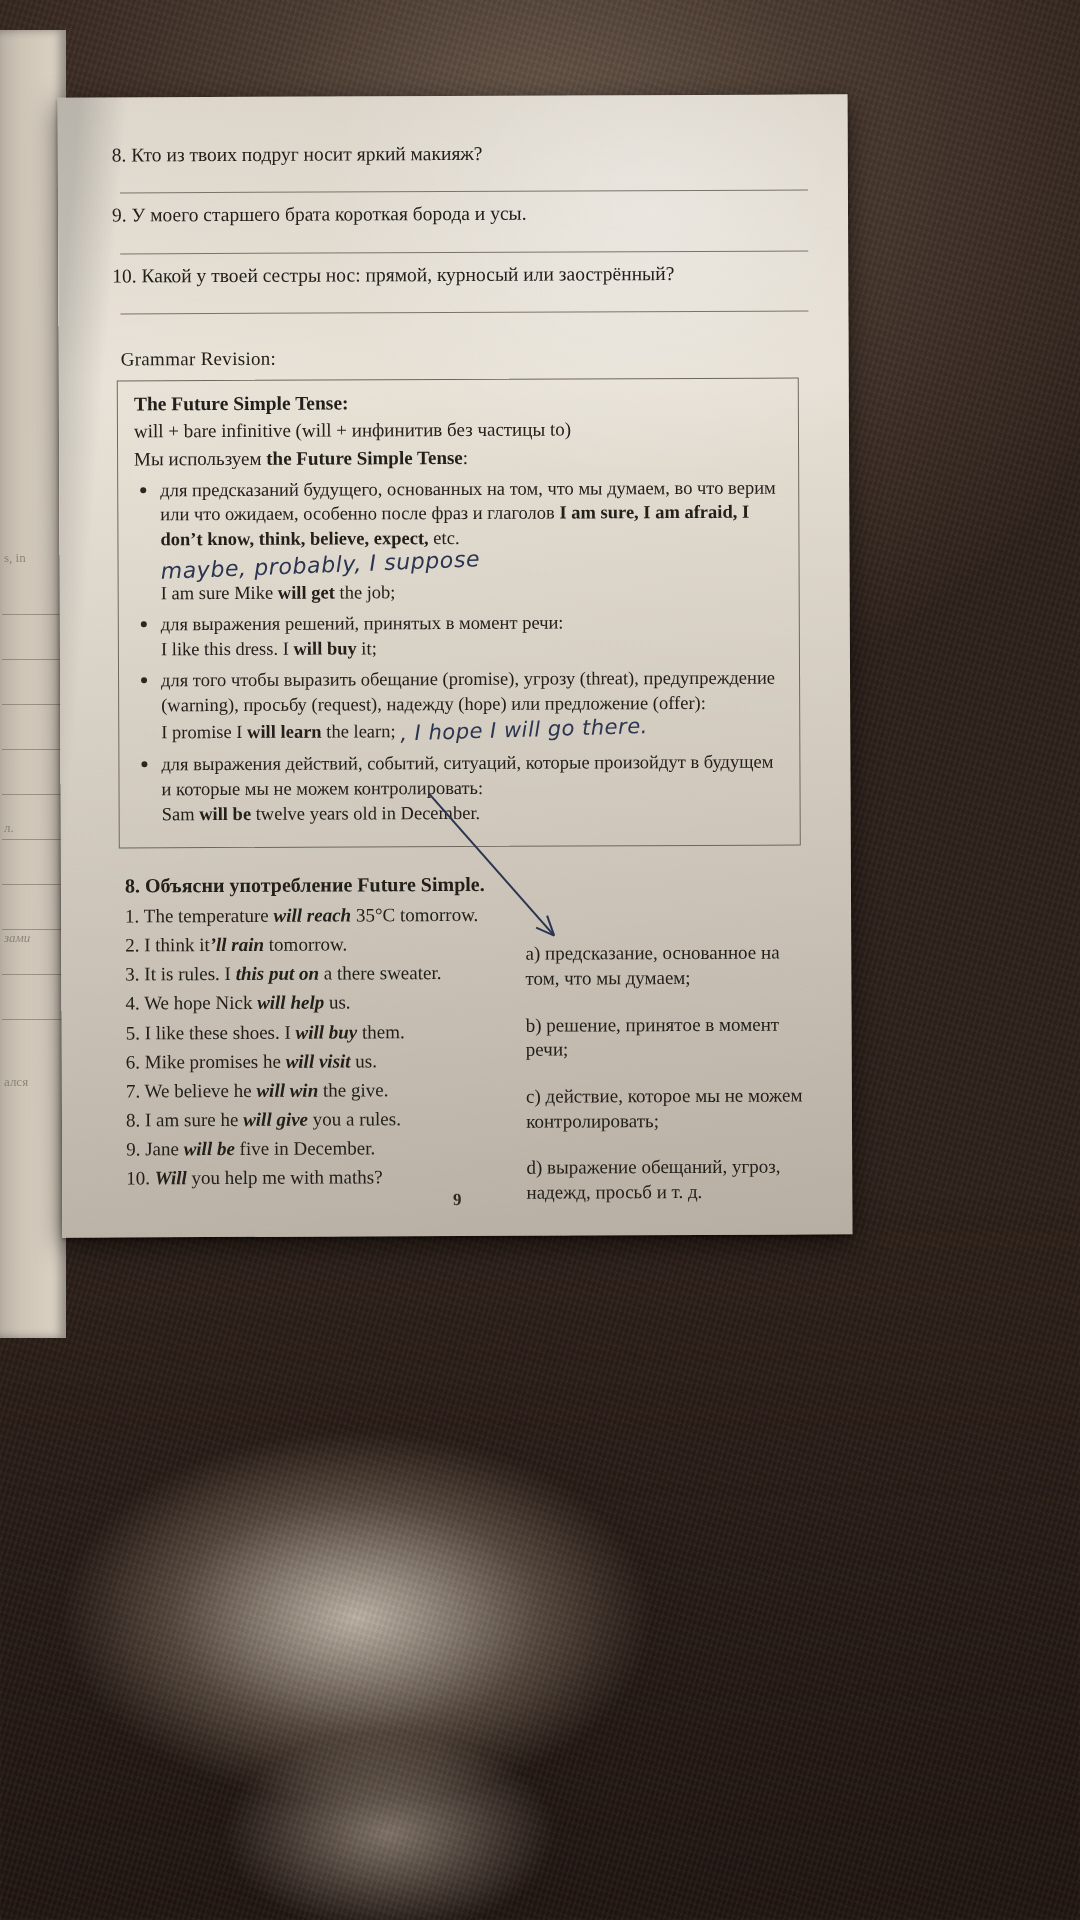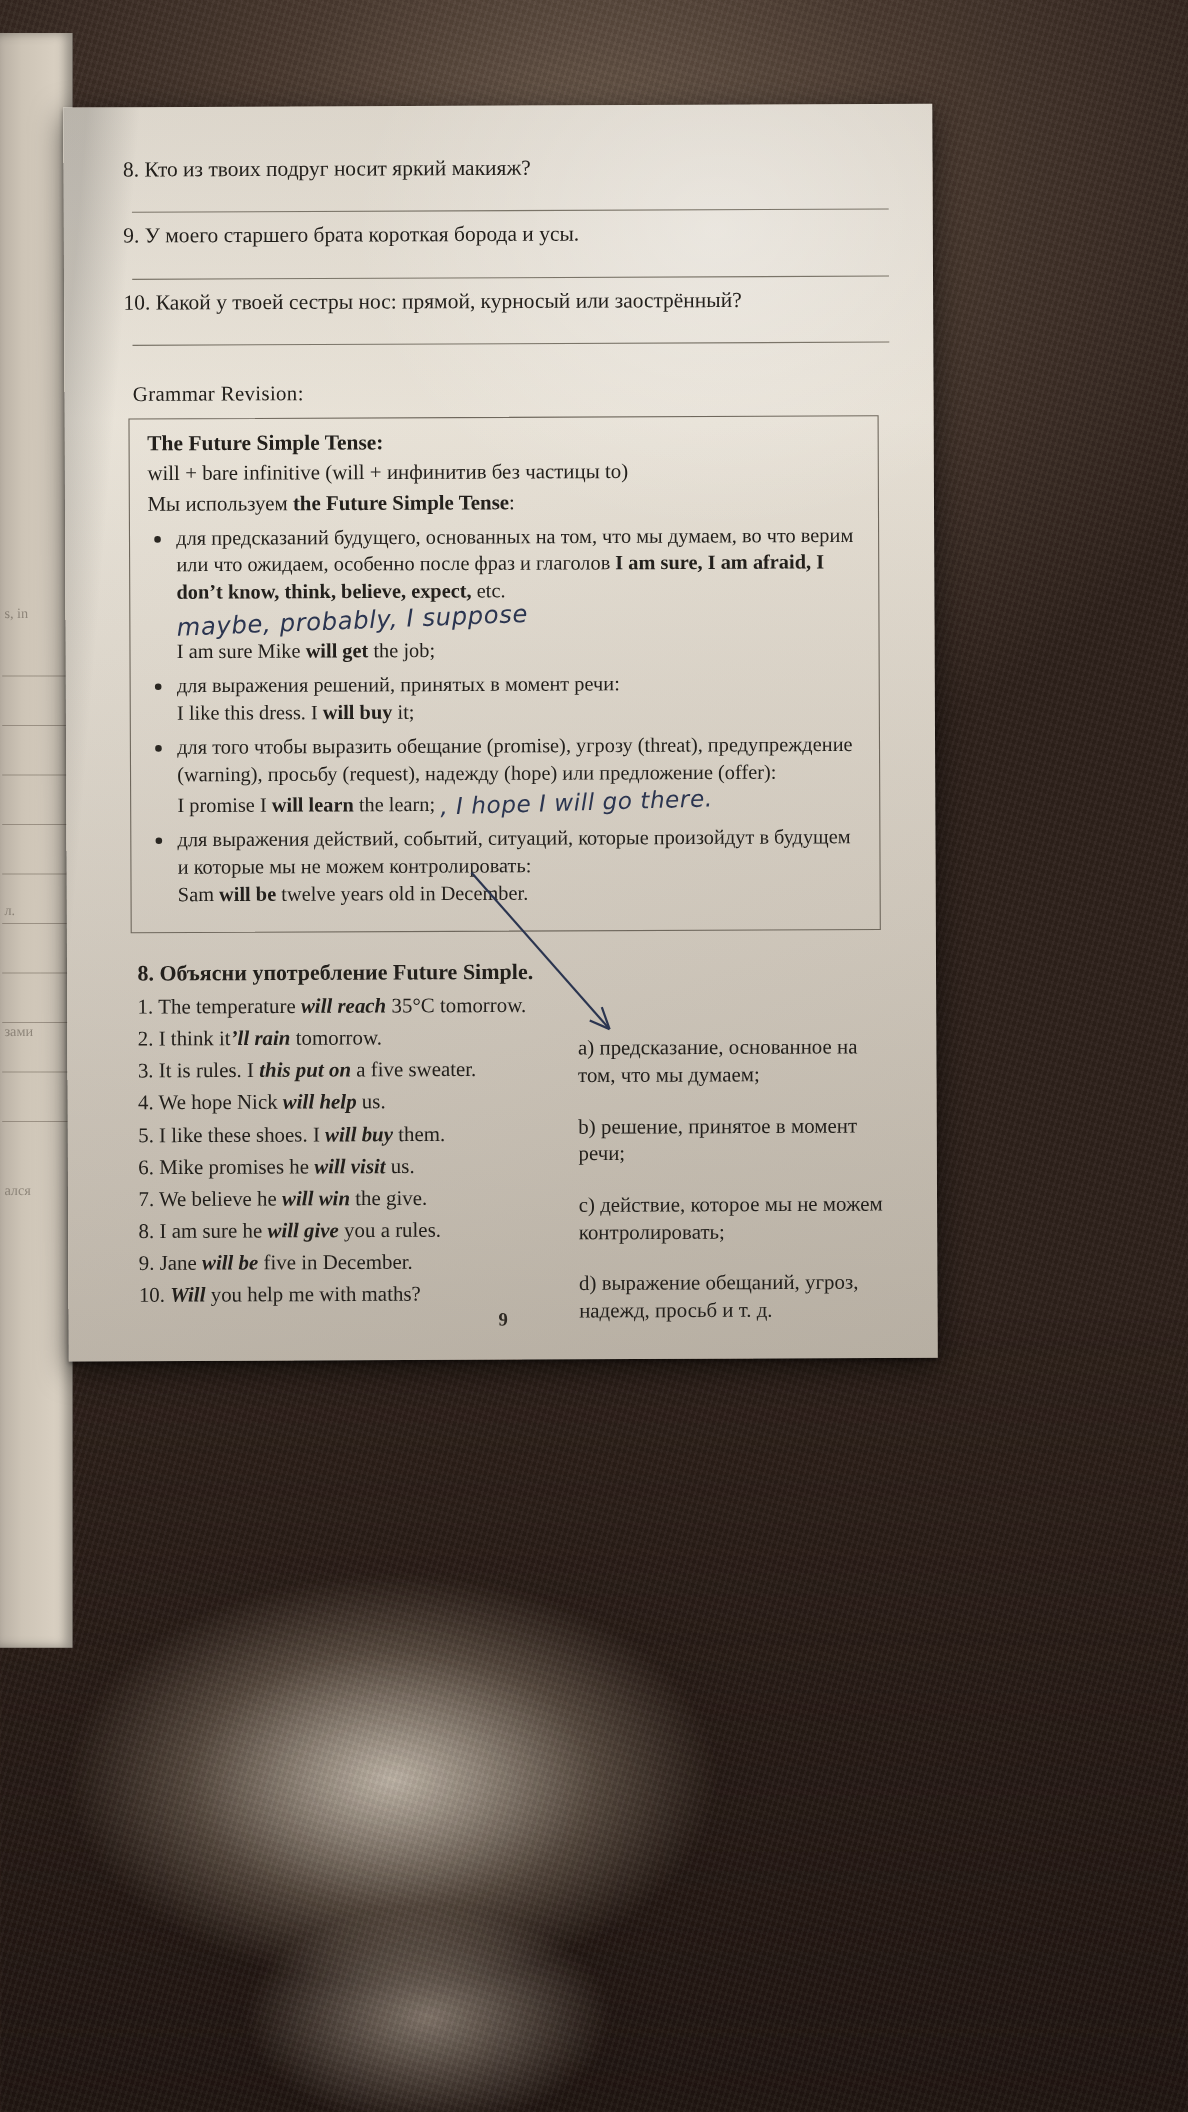--- a/index.html
+++ b/index.html
@@ -26,21 +26,21 @@
   .bg-noise{
     position:absolute;inset:0;
     background-image:
       repeating-linear-gradient(107deg, rgba(255,255,255,.035) 0 2px, rgba(0,0,0,.04) 2px 5px),
       repeating-linear-gradient(17deg, rgba(255,255,255,.02) 0 3px, rgba(0,0,0,.03) 3px 7px);
     opacity:.8;
   }
 
   
   .left-page{
-    position:absolute;left:0;top:30px;width:66px;height:1468px;
+    position:absolute;left:0;top:30px;width:66px;height:1308px;
     background:linear-gradient(90deg,#b9b0a4 0%, #cdc4b6 30%, #ded5c7 100%);
     box-shadow: inset -6px 0 10px rgba(0,0,0,.35);
     overflow:hidden;
   }
   .left-page .ghost{
     position:absolute;left:4px;right:4px;
     color:#5a5248;opacity:.55;font-size:13px;line-height:1.2;
   }
   .left-rules{position:absolute;left:2px;right:4px;top:540px;}
   .left-rules div{border-bottom:1px solid rgba(90,80,68,.45);height:44px;}
@@ -118,21 +118,21 @@
 </head>
 <body>
 
 <div class="bg"></div>
 <div class="bg-fur"></div>
 <div class="bg-noise"></div>
 
 <div class="left-page">
   <div class="ghost" style="top:520px;">s, in</div>
   <div class="ghost" style="top:790px;">л.</div>
-  <div class="ghost" style="top:900px;">зами</div>
+  <div class="ghost" style="top:900px;font-style:italic;">зами</div>
   <div class="ghost" style="top:1044px;">ался</div>
   <div class="left-rules">
     <div></div>
       <div></div>
       <div></div>
       <div></div>
       <div></div>
       <div></div>
       <div></div>
       <div></div>
@@ -186,21 +186,21 @@
         </li>
       </ul>
     </div>
 
     <div class="ex-title">8. Объясни употребление Future Simple.</div>
 
     <div class="cols">
       <div class="col-left">
         <div class="ex-item"><span>1.</span> <span>The temperature </span><b>will reach</b><span> 35°C tomorrow.</span></div>
         <div class="ex-item"><span>2.</span> <span>I think it</span><b>’ll rain</b><span> tomorrow.</span></div>
-        <div class="ex-item"><span>3.</span> <span>It is rules. I </span><b>this put on</b><span> a five sweater.</span></div>
+        <div class="ex-item"><span>3.</span> <span>It is rules. I </span><b>this put on</b><span> a there sweater.</span></div>
         <div class="ex-item"><span>4.</span> <span>We hope Nick </span><b>will help</b><span> us.</span></div>
         <div class="ex-item"><span>5.</span> <span>I like these shoes. I </span><b>will buy</b><span> them.</span></div>
         <div class="ex-item"><span>6.</span> <span>Mike promises he </span><b>will visit</b><span> us.</span></div>
         <div class="ex-item"><span>7.</span> <span>We believe he </span><b>will win</b><span> the give.</span></div>
         <div class="ex-item"><span>8.</span> <span>I am sure he </span><b>will give</b><span> you a rules.</span></div>
         <div class="ex-item"><span>9.</span> <span>Jane </span><b>will be</b><span> five in December.</span></div>
         <div class="ex-item"><span>10.</span> <b>Will</b><span> you help me with maths?</span></div>
       </div>
 
       <div class="col-right">

